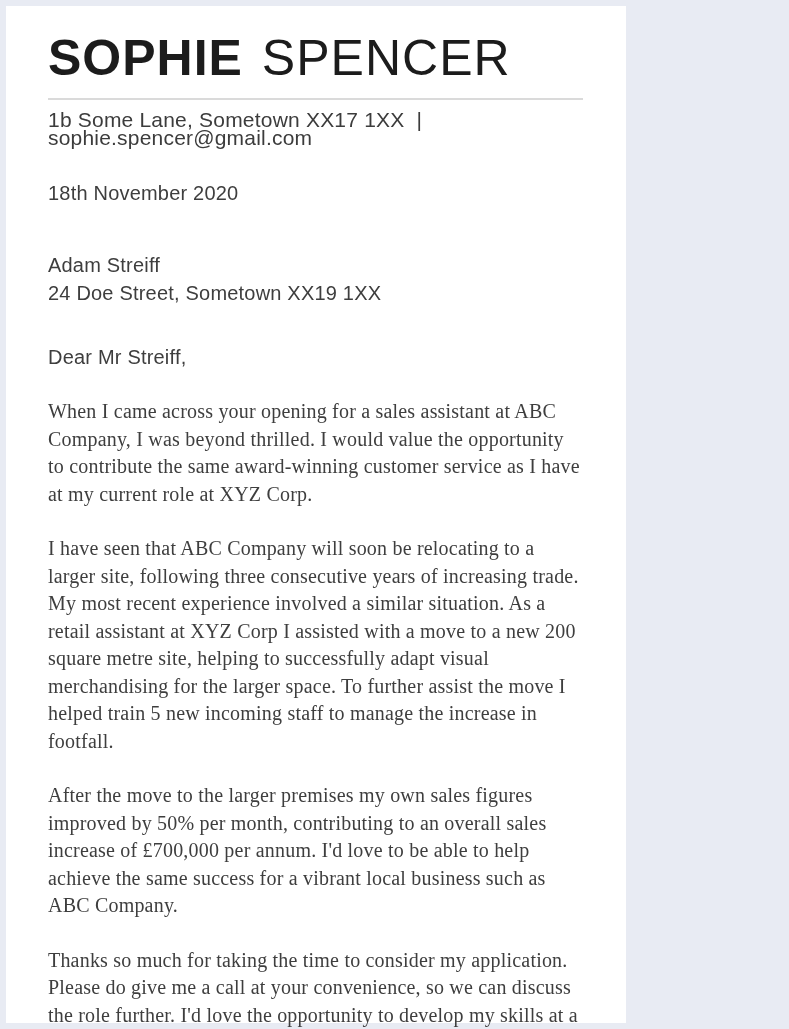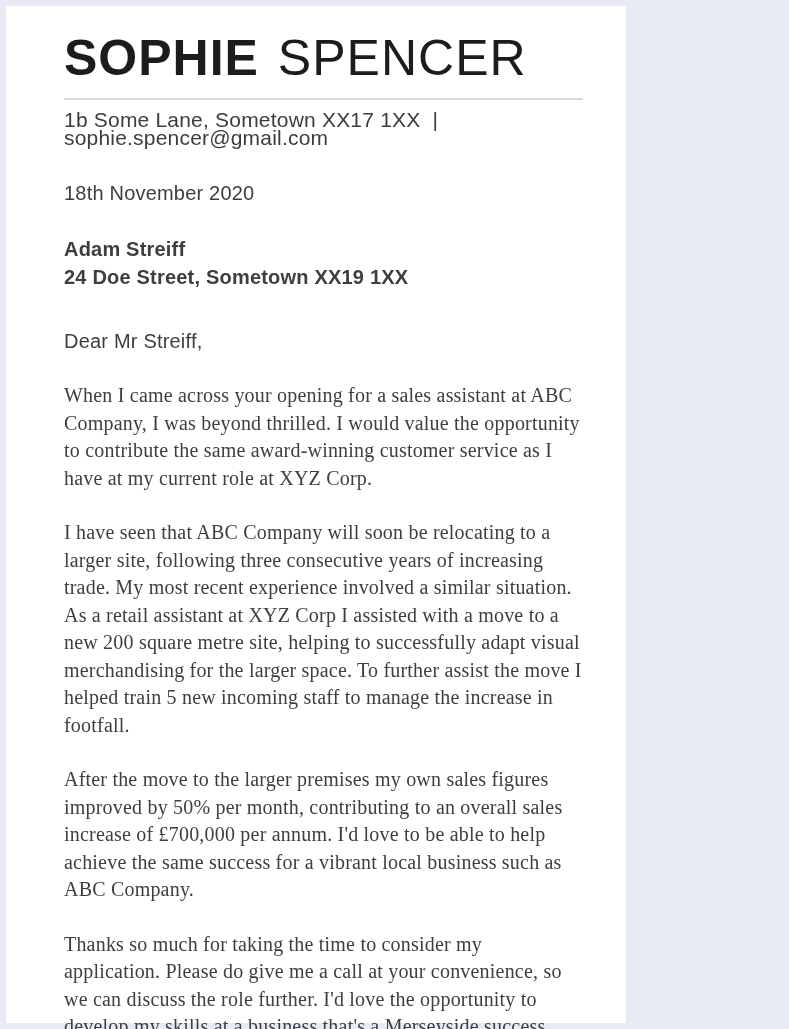--- a/index.html
+++ b/index.html
@@ -6,21 +6,20 @@
   html, body { width: 789px; }
   body {
     font-family: "Liberation Sans", sans-serif;
     background: #e8ebf3;
   }
   .page {
     width: 632px;
     height: 1029px;
     border: 6px solid #e8ebf3;
     background: #ffffff;
-    padding-left: 16px;
   }
   .page-inner {
     padding: 26px 43px 0 42px;
   }
   
   h1.name {
     font-size: 50px;
     line-height: 52px;
     letter-spacing: 1px;
     color: #1c1c1c;
@@ -43,21 +42,21 @@
   }
   .contact .sep { margin: 0 6px; color: #3c3c3c; }
   
   .letter {
     font-size: 20px;
     line-height: 27.5px;
     color: #3e3e3e;
     letter-spacing: 0.2px;
   }
   .letter .date { margin-top: 33px; }
-  .recipient { margin-top: 27px; font-weight: bold; }
+  .recipient { margin-top: 43px; }
   .recipient p { line-height: 28px; }
   .salutation { margin-top: 37px; }
   .letter p.para { margin-top: 27px; font-family: Liberation Serif, serif; }
   .closing { margin-top: 26px; }
   .closing p { line-height: 27px; }
 </style>
 </head>
 <body>
 
 <div class="page">

